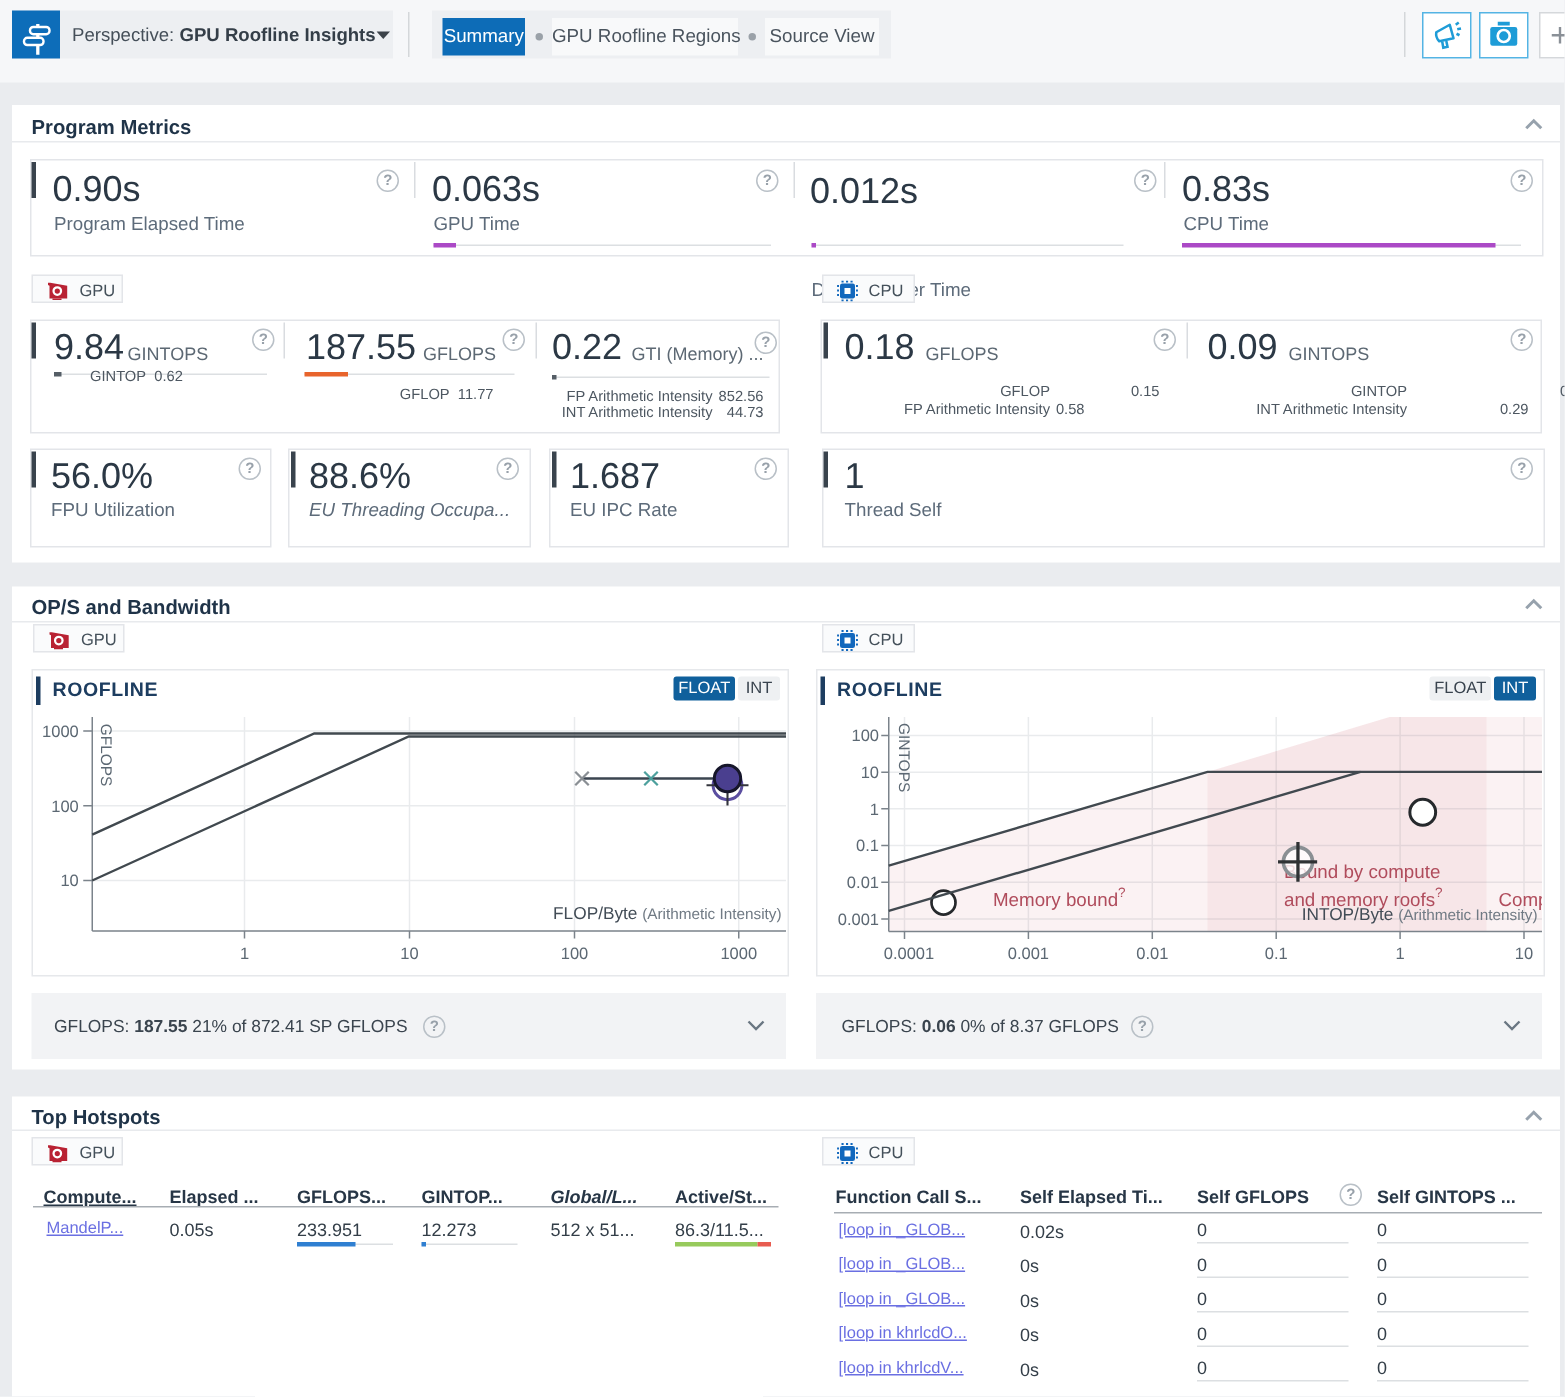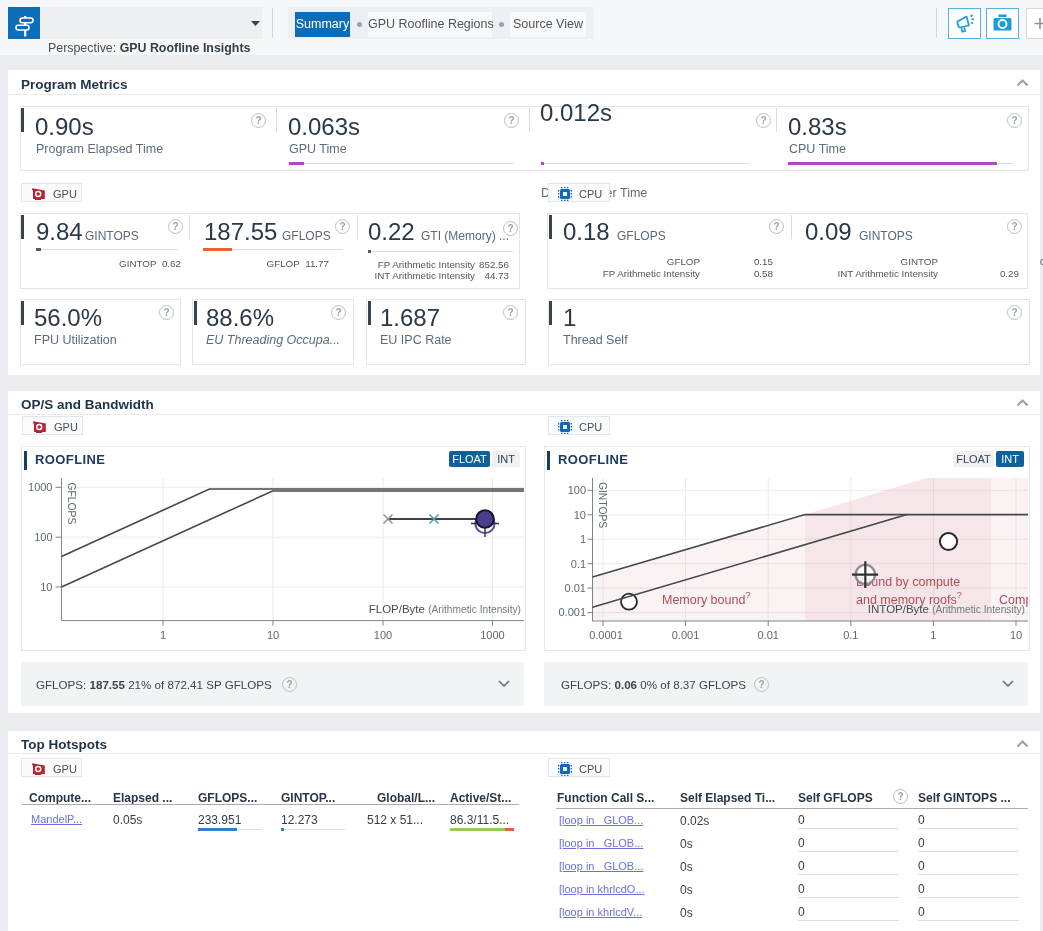--- a/index.html
+++ b/index.html
@@ -33,21 +33,21 @@
 <div class="a" style="left:288px;top:7px;width:306px;height:32px;background:#edeff2;"></div>
 <div class="a" style="left:8px;top:7px;width:32px;height:32px;background:#0d6db9;">
   <svg width="32" height="32" viewBox="0 0 32 32">
     <g stroke="#fff" fill="none">
       <path d="M17.2 9 V29.5" stroke-width="2.2"></path>
       <rect x="12" y="11" width="13" height="4.8" rx="2.2" stroke-width="1.6" fill="#0d6db9"></rect>
       <rect x="8" y="18.2" width="13" height="4.8" rx="2.2" stroke-width="1.6" fill="#0d6db9"></rect>
     </g>
   </svg>
 </div>
-<div class="a" style="left:48px;top:16px;font-size:12.4px;color:#454f59;margin-top:25px;">Perspective: <span style="font-weight:bold;color:#343e48;">GPU Roofline Insights</span></div>
+<div class="a" style="left:48px;top:16px;font-size:12.4px;color:#454f59;">Perspective: <span style="font-weight:bold;color:#343e48;">GPU Roofline Insights</span></div>
 <svg class="a" style="left:251px;top:20px;" width="10" height="7">
       <polygon points="0,1 9,1 4.5,6" fill="#3c434a"></polygon>
     </svg>
 <div class="a" style="left:272px;top:8px;width:1px;height:30px;background:#d4d7da;"></div>
 <div class="a" style="left:295px;top:12px;width:55px;height:25px;background:#0d6cb7;color:#fff;font-size:12.5px;text-align:center;line-height:25px;">Summary</div>
 <div class="a" style="left:357px;top:22px;width:5px;height:5px;border-radius:50%;background:#9aa1a8;"></div>
 <div class="a" style="left:368px;top:12px;width:124px;height:25px;background:#f8f9fa;color:#4a545e;font-size:12.5px;text-align:center;line-height:25px;white-space:nowrap;">GPU Roofline Regions</div>
 <div class="a" style="left:499px;top:22px;width:5px;height:5px;border-radius:50%;background:#9aa1a8;"></div>
 <div class="a" style="left:510px;top:12px;width:76px;height:25px;background:#f8f9fa;color:#4a545e;font-size:12.5px;text-align:center;line-height:25px;white-space:nowrap;">Source View</div>
 <div class="a" style="left:936px;top:8px;width:1px;height:30px;background:#d4d7da;"></div>
@@ -86,21 +86,21 @@
 <div class="divider" style="left:529px;top:108px;"></div>
 <div class="divider" style="left:776px;top:108px;"></div>
 <div class="num" style="left:35px;top:113px;">0.90s</div>
 <div class="lbl" style="left:36px;top:142px;">Program Elapsed Time</div>
 <div class="help" style="left:251px;top:113px;">?</div>
 <div class="num" style="left:288px;top:113px;">0.063s</div>
 <div class="lbl" style="left:289px;top:142px;">GPU Time</div>
 <div class="track" style="left:289px;top:163px;width:225px;"></div>
 <div class="a" style="left:289px;top:162px;width:15px;height:3px;background:#ab49c6;"></div>
 <div class="help" style="left:504px;top:113px;">?</div>
-<div class="num" style="left:540px;top:99px;">0.012s</div>
+<div class="num" style="left:540px;top:114px;">0.012s</div>
 <div class="lbl" style="left:541px;top:142px;margin-top:44px;">Data Transfer Time</div>
 <div class="track" style="left:541px;top:163px;width:208px;"></div>
 <div class="a" style="left:541px;top:162px;width:3px;height:3px;background:#ab49c6;"></div>
 <div class="help" style="left:756px;top:113px;">?</div>
 <div class="num" style="left:788px;top:113px;">0.83s</div>
 <div class="lbl" style="left:789px;top:142px;">CPU Time</div>
 <div class="track" style="left:788px;top:163px;width:226px;"></div>
 <div class="a" style="left:788px;top:162px;width:209px;height:3px;background:#ab49c6;"></div>
 <div class="help" style="left:1007px;top:113px;">?</div>
 
@@ -123,21 +123,21 @@
 
 <div class="box" style="left:20px;top:213px;width:498px;height:74px;"></div>
 <div class="accent" style="left:21px;top:215px;"></div>
 <div class="divider" style="left:189px;top:215px;"></div>
 <div class="divider" style="left:357px;top:215px;"></div>
 <div class="num" style="left:36px;top:218px;">9.84</div>
 <div class="unit" style="left:85px;top:229px;">GINTOPS</div>
 <div class="help" style="left:168px;top:219px;">?</div>
 <div class="track" style="left:36px;top:249px;width:142px;"></div>
 <div class="a" style="left:36px;top:248px;width:5px;height:3px;background:#555e66;"></div>
-<div class="sub" style="left:60px;top:258px;width:121px;text-align:right;">GINTOP&nbsp;&nbsp;0.62</div>
+<div class="sub" style="left:60px;top:246px;width:121px;">GINTOP&nbsp;&nbsp;0.62</div>
 <div class="num" style="left:204px;top:218px;">187.55</div>
 <div class="unit" style="left:282px;top:229px;">GFLOPS</div>
 <div class="help" style="left:335px;top:219px;">?</div>
 <div class="track" style="left:203px;top:249px;width:140px;"></div>
 <div class="a" style="left:203px;top:248px;width:29px;height:3px;background:#e8642c;"></div>
 <div class="sub" style="left:208px;top:258px;width:121px;text-align:right;">GFLOP&nbsp;&nbsp;11.77</div>
 <div class="num" style="left:368px;top:218px;">0.22</div>
 <div class="unit" style="left:421px;top:229px;">GTI (Memory) ...</div>
 <div class="help" style="left:503px;top:221px;">?</div>
 <div class="track" style="left:368px;top:251px;width:145px;"></div>
@@ -149,21 +149,21 @@
 
 <div class="box" style="left:547px;top:213px;width:479px;height:74px;"></div>
 <div class="accent" style="left:549px;top:215px;"></div>
 <div class="divider" style="left:791px;top:215px;"></div>
 <div class="num" style="left:563px;top:218px;">0.18</div>
 <div class="unit" style="left:617px;top:229px;">GFLOPS</div>
 <div class="help" style="left:769px;top:219px;">?</div>
 <div class="sub" style="left:560px;top:256px;width:140px;text-align:right;">GFLOP</div>
 <div class="sub" style="left:730px;top:256px;width:43px;text-align:right;">0.15</div>
 <div class="sub" style="left:560px;top:268px;width:140px;text-align:right;">FP Arithmetic Intensity</div>
-<div class="sub" style="left:730px;top:268px;width:43px;text-align:right;">0.58</div>
+<div class="sub" style="left:692px;top:268px;width:43px;text-align:center;">0.58</div>
 <div class="num" style="left:805px;top:218px;">0.09</div>
 <div class="unit" style="left:859px;top:229px;">GINTOPS</div>
 <div class="help" style="left:1007px;top:219px;">?</div>
 <div class="sub" style="left:800px;top:256px;width:138px;text-align:right;">GINTOP</div>
 <div class="sub" style="left:1028px;top:256px;width:43px;text-align:center;">0.08</div>
 <div class="sub" style="left:800px;top:268px;width:138px;text-align:right;">INT Arithmetic Intensity</div>
 <div class="sub" style="left:976px;top:268px;width:43px;text-align:right;">0.29</div>
 
 <div class="box" style="left:20px;top:299px;width:159px;height:64px;"></div>
 <div class="accent" style="left:21px;top:301px;"></div>
@@ -327,25 +327,25 @@
 <div class="chip" style="left:548px;top:758px;width:60px;">
   <svg width="14" height="14" viewBox="0 0 14 14">
         <rect x="2" y="2" width="10" height="10" rx="1.5" fill="#1268bd"></rect>
         <rect x="5" y="5" width="4" height="4" fill="#fff"></rect>
         <g stroke="#1268bd" stroke-width="1.3" stroke-dasharray="1.4 1.6">
           <path d="M0.7 3 V11 M13.3 3 V11 M3 0.7 H11 M3 13.3 H11"></path>
         </g>
       </svg>CPU
 </div>
 
-<div class="tbl-h" style="left:29px;top:791px;">Compute...</div>
+<div class="tbl-h" style="left:29px;top:791px;text-decoration:underline;">Compute...</div>
 <div class="tbl-h" style="left:113px;top:791px;">Elapsed ...</div>
 <div class="tbl-h" style="left:198px;top:791px;">GFLOPS...</div>
 <div class="tbl-h" style="left:281px;top:791px;">GINTOP...</div>
-<div class="tbl-h" style="left:377px;top:791px;">Global/L...</div>
+<div class="tbl-h" style="left:367px;top:791px;font-style:italic;">Global/L...</div>
 <div class="tbl-h" style="left:450px;top:791px;">Active/St...</div>
 <div class="a" style="left:22px;top:804px;width:497px;height:1px;background:#a7adb3;"></div>
 <div class="link" style="left:31px;top:813px;">MandelP...</div>
 <div class="tbl-c" style="left:113px;top:813px;">0.05s</div>
 <div class="tbl-c" style="left:198px;top:813px;">233.951</div>
 <div class="tbl-c" style="left:281px;top:813px;">12.273</div>
 <div class="tbl-c" style="left:367px;top:813px;">512 x 51...</div>
 <div class="tbl-c" style="left:450px;top:813px;">86.3/11.5...</div>
 <div class="track" style="left:198px;top:829px;width:64px;"></div>
 <div class="a" style="left:198px;top:828px;width:39px;height:3px;background:#2f7fd1;"></div>

